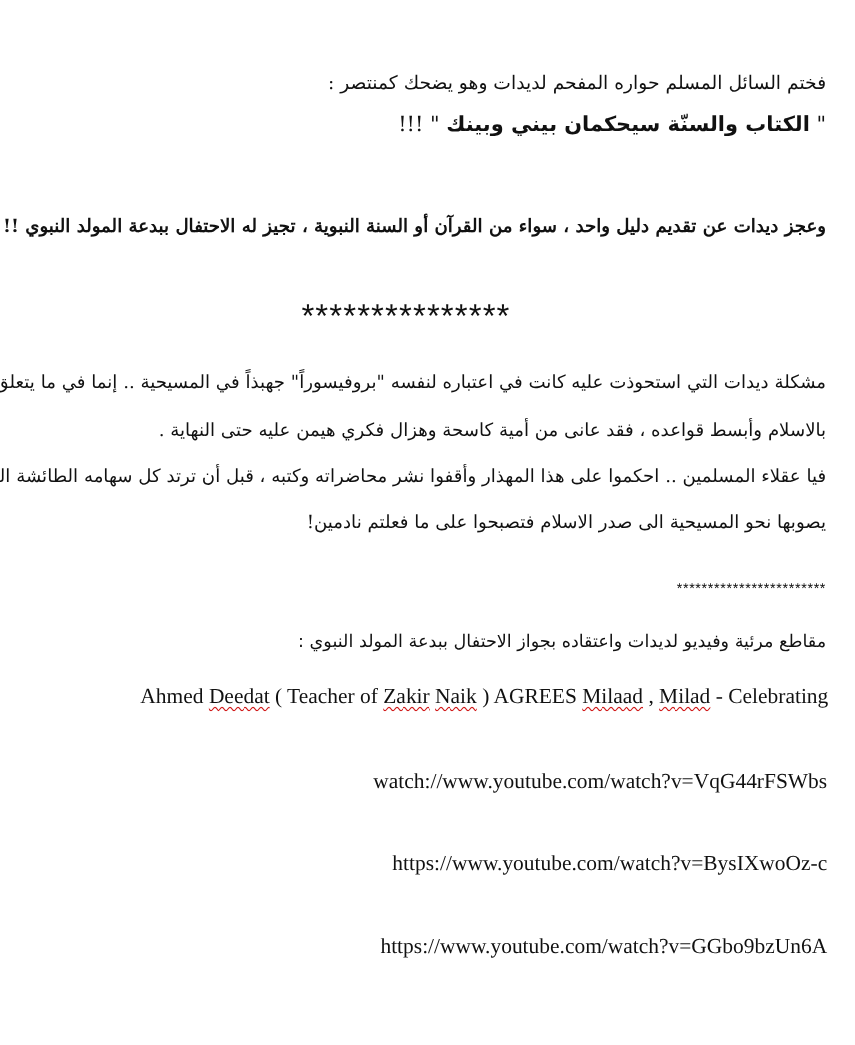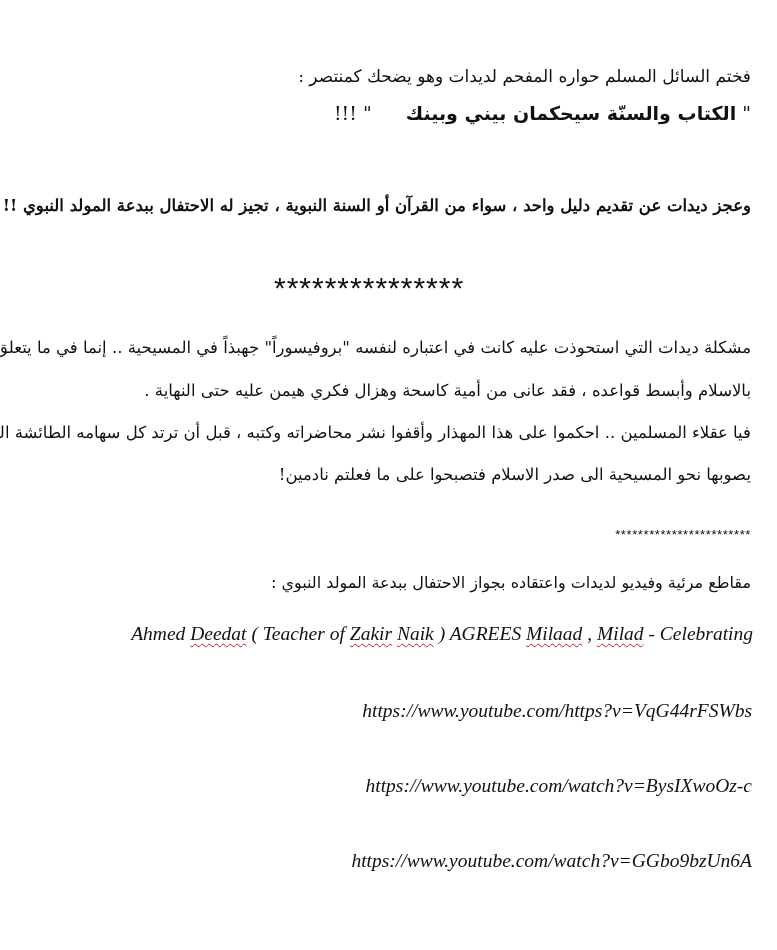--- a/index.html
+++ b/index.html
@@ -33,21 +33,20 @@
     }
     .ar-sans {
       direction: rtl;
       font-family: "DejaVu Sans", "Liberation Sans", sans-serif;
       right: 38px;
       text-align: right;
     }
     .en {
       font-family: "Liberation Serif", "DejaVu Serif", serif;
       direction: ltr;
-      font-style: italic;
     }
     .bold { font-weight: bold; }
     .stars-big {
       font-family: "Liberation Sans", "DejaVu Sans", sans-serif;
       font-size: 30px;
       letter-spacing: 1px;
       left: 262px;
       top: 270px;
     }
     .stars-small {
@@ -77,21 +76,21 @@
     }
   </style>
 </head>
 <body>
 
 <div class="doc">
 
   <div class="line ar" style="top:66px; font-size:17px;">فختم السائل المسلم حواره المفحم لديدات وهو يضحك كمنتصر :</div>
 
   <div class="line ar" style="top:102px; font-size:19px;">
-    <span>" </span><span class="bold" style="font-family:'DejaVu Sans','Liberation Sans',sans-serif;margin-left:28px;">الكتاب والسنّة سيحكمان بيني وبينك</span><span> " !!!</span>
+    <span>" </span><span class="bold" style="font-family:'DejaVu Sans','Liberation Sans',sans-serif;">الكتاب والسنّة سيحكمان بيني وبينك</span><span> " !!!</span>
   </div>
 
   <div class="line ar bold" style="top:196px; font-size:16.5px;">وعجز ديدات عن تقديم دليل واحد ، سواء من القرآن أو السنة النبوية ، تجيز له الاحتفال ببدعة المولد النبوي !!</div>
 
   <div class="line stars-big">***************</div>
 
   <div class="line ar" style="top:338px; font-size:16.5px;">مشكلة ديدات التي استحوذت عليه كانت في اعتباره لنفسه "بروفيسوراً" جهبذاً في المسيحية .. إنما في ما يتعلق</div>
   <div class="line ar" style="top:381px; font-size:16.5px;">بالاسلام وأبسط قواعده ، فقد عانى من أمية كاسحة وهزال فكري هيمن عليه حتى النهاية .</div>
   <div class="line ar" style="top:423px; font-size:16.5px;">فيا عقلاء المسلمين .. احكموا على هذا المهذار وأقفوا نشر محاضراته وكتبه ، قبل أن ترتد كل سهامه الطائشة التي</div>
   <div class="line ar" style="top:465px; font-size:16.5px;">يصوبها نحو المسيحية الى صدر الاسلام فتصبحوا على ما فعلتم نادمين!</div>
@@ -99,19 +98,19 @@
   <div class="line stars-small">************************</div>
 
   <div class="line ar-sans" style="top:573px; font-size:16px;">مقاطع مرئية وفيديو لديدات واعتقاده بجواز الاحتفال ببدعة المولد النبوي :</div>
 
   <div class="title-block en">
     <div>
       <span>Ahmed </span><span class="spell">Deedat</span><span> ( Teacher of </span><span class="spell">Zakir</span><span> </span><span class="spell">Naik</span><span> ) AGREES </span><span class="spell">Milaad</span><span> , </span><span class="spell">Milad</span><span> - Celebrating</span>
     </div>
   </div>
 
-  <div class="line en url" style="top:699px;">https://www.youtube.com/https?v=VqG44rFSWbs</div>
+  <div class="line en url" style="top:699px;">watch://www.youtube.com/watch?v=VqG44rFSWbs</div>
 
   <div class="line en url" style="top:774px;">https://www.youtube.com/watch?v=BysIXwoOz-c</div>
 
   <div class="line en url" style="top:849px;">https://www.youtube.com/watch?v=GGbo9bzUn6A</div>
 
 </div>
 
 </body></html>

